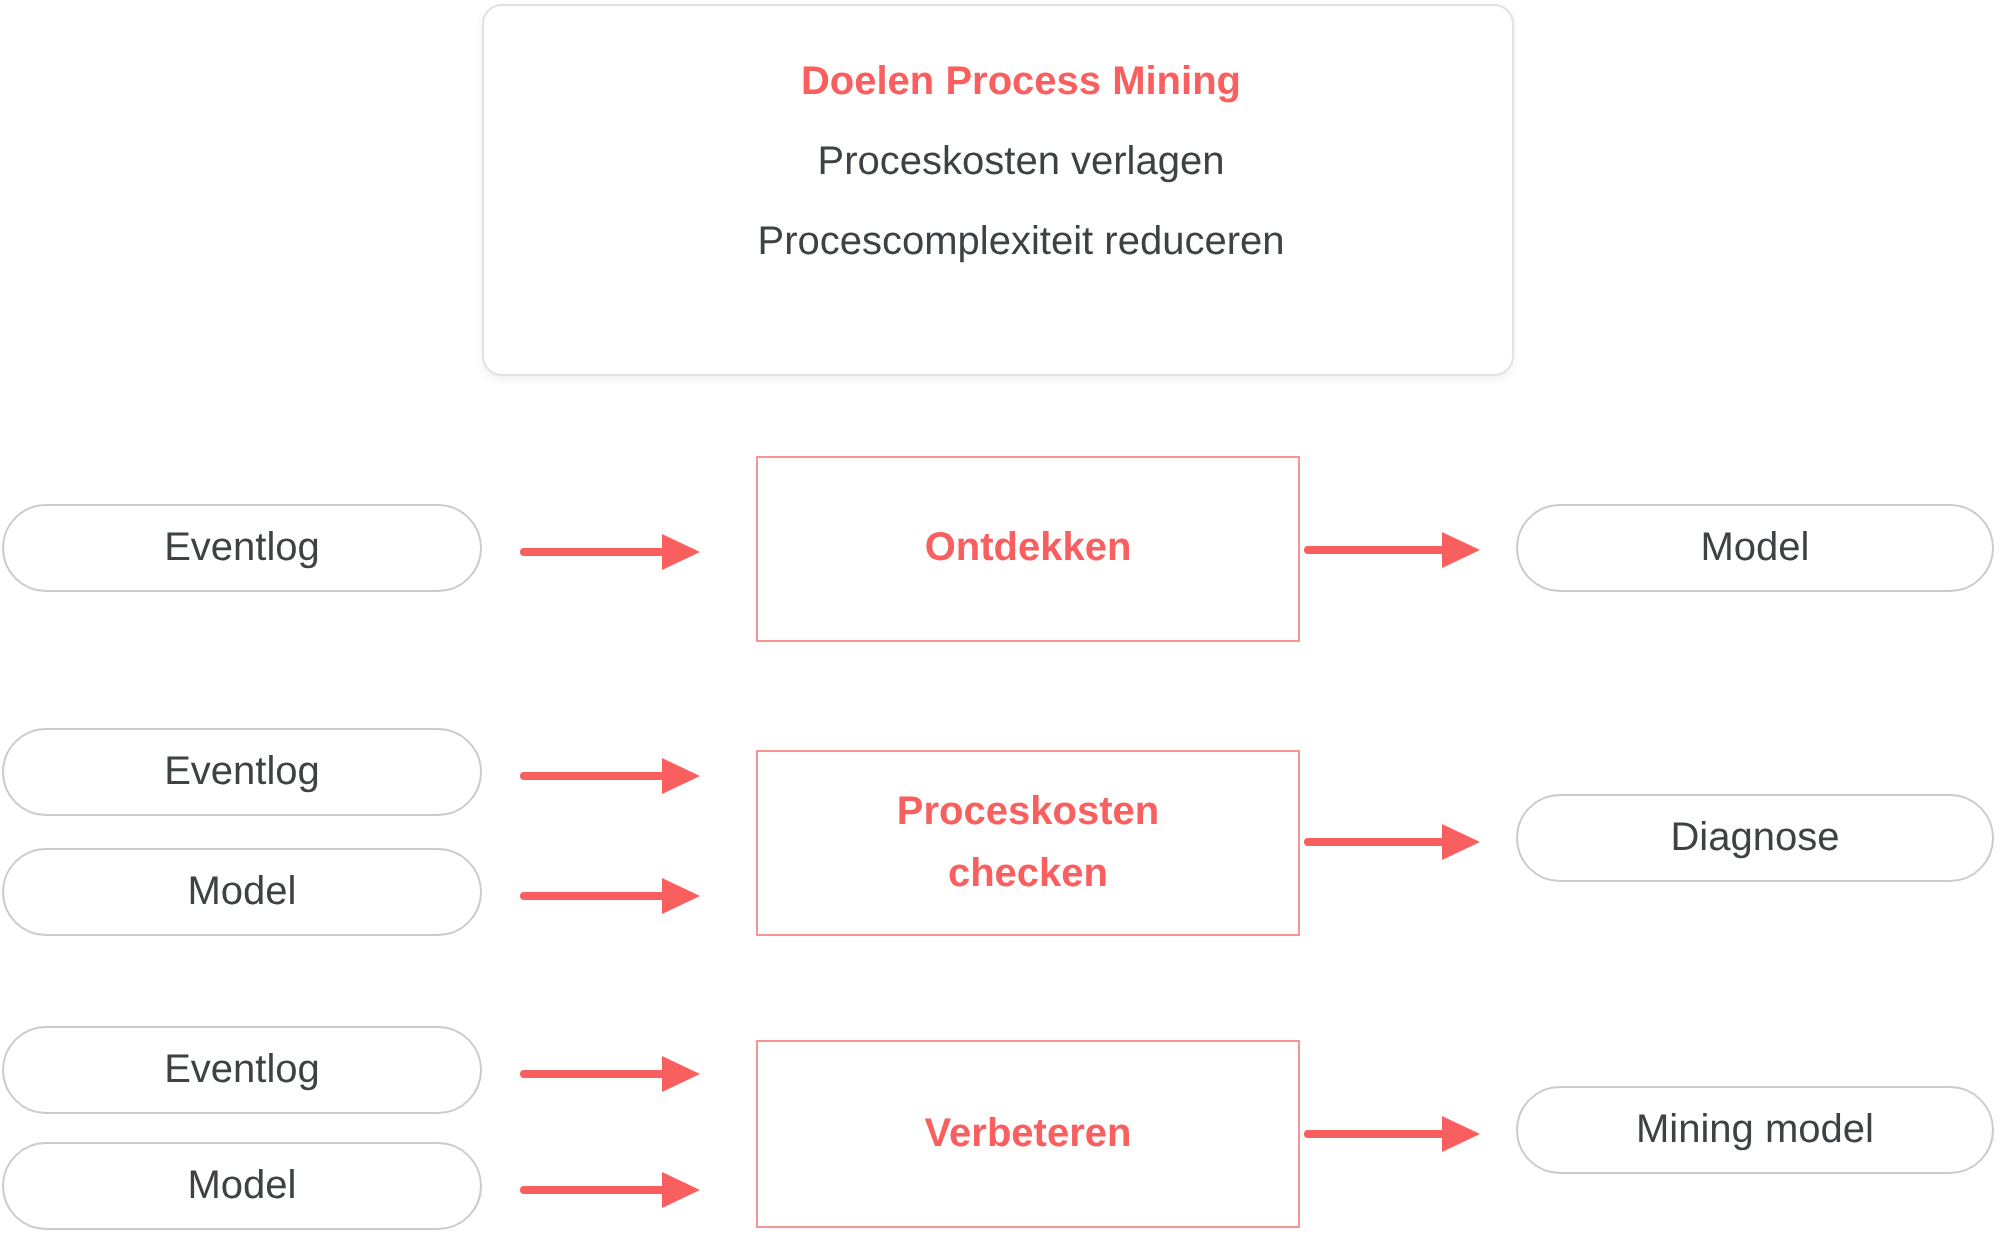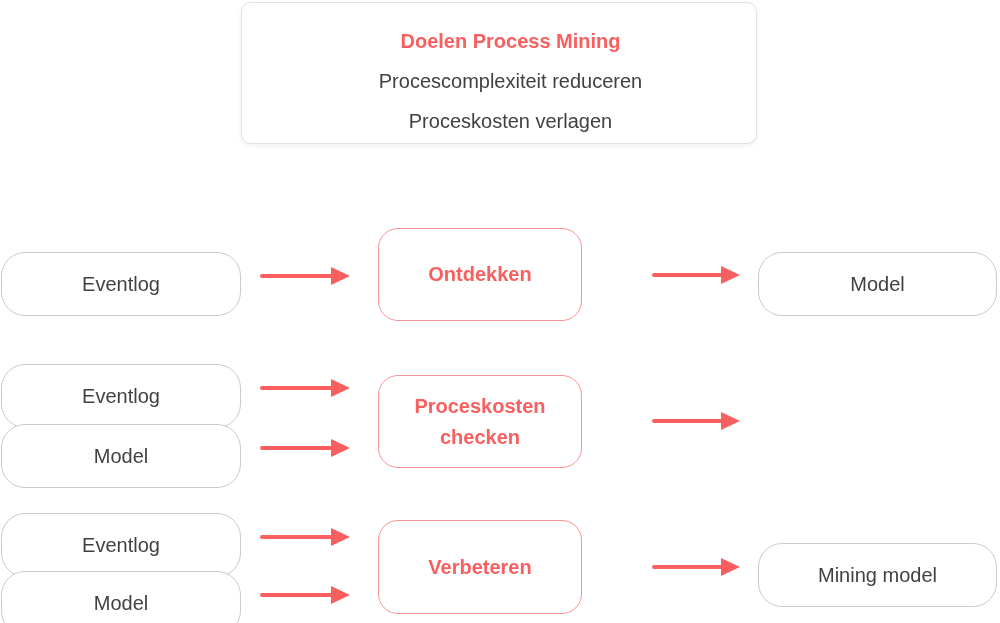--- a/index.html
+++ b/index.html
@@ -7,21 +7,21 @@
     position: relative;
     width: 1000px;
     height: 623px;
     background: var(--background, #ffffff);
     font-family: "Liberation Sans", sans-serif;
     overflow: hidden;
   }
   .goals-panel {
     position: absolute;
     left: 241px; top: 2px;
-    width: 516px; height: 142px;
+    width: 516px; height: 186px;
     box-sizing: border-box;
     background: #ffffff;
     border: 1px solid var(--panel-border, #e0e2e4);
     border-radius: 10px;
     box-shadow: 0 2px 5px rgba(0,0,0,0.06);
     text-align: center;
     padding-top: 18px;
     padding-left: 23px;
   }
   .goals-title {
@@ -30,36 +30,36 @@
     line-height: 40px;
     color: var(--accent, #f95f5f);
   }
   .goal-item {
     font-size: 20px;
     line-height: 40px;
     color: var(--text-dark, #3f4245);
   }
   .pill {
     position: absolute;
-    width: 240px; height: 64px;
+    width: 240px; height: 44px;
     box-sizing: border-box;
     background: #ffffff;
     border: 1px solid var(--pill-border, #c9cbcd);
     border-radius: 24px;
     display: flex; align-items: center; justify-content: center;
     font-size: 20px;
     color: var(--text-dark, #3f4245);
   }
   .process-box {
     position: absolute;
-    width: 204px; height: 93px;
+    width: 272px; height: 93px;
     box-sizing: border-box;
     background: #ffffff;
     border: 1px solid var(--accent-border, #f89494);
-    border-radius: 20px;
+    border-radius: 0;
     display: flex; align-items: center; justify-content: center;
     text-align: center;
   }
   .process-label {
     font-size: 20px;
     font-weight: 700;
     line-height: 31px;
     color: var(--accent, #f95f5f);
     max-width: 160px;
   }
@@ -83,22 +83,22 @@
     border-left: 19px solid var(--accent, #f95f5f);
   }
 </style>
 </head>
 <body>
 
 <div class="canvas">
 
   <div class="goals-panel">
     <div class="goals-title">Doelen Process Mining</div>
+    <div class="goal-item">Proceskosten verlagen</div>
     <div class="goal-item">Procescomplexiteit reduceren</div>
-    <div class="goal-item">Proceskosten verlagen</div>
   </div>
 
   <div class="pill" style="left:1px; top:252px;">
     <span>Eventlog</span>
   </div>
   <div class="arrow" style="left:260px; top:267px; width:90px;">
     <span class="shaft"></span>
     <span class="head"></span>
   </div>
   <div class="process-box" style="left:378px; top:228px;">
@@ -126,20 +126,23 @@
     <span class="shaft"></span>
     <span class="head"></span>
   </div>
   <div class="process-box" style="left:378px; top:375px;">
     <div class="process-label">Proceskosten checken</div>
   </div>
   <div class="arrow" style="left:652px; top:412px; width:88px;">
     <span class="shaft"></span>
     <span class="head"></span>
   </div>
+  <div class="pill" style="left:758px; top:397px; width:239px;">
+    <span>Diagnose</span>
+  </div>
 
   <div class="pill" style="left:1px; top:513px;">
     <span>Eventlog</span>
   </div>
   <div class="pill" style="left:1px; top:571px;">
     <span>Model</span>
   </div>
   <div class="arrow" style="left:260px; top:528px; width:90px;">
     <span class="shaft"></span>
     <span class="head"></span>

